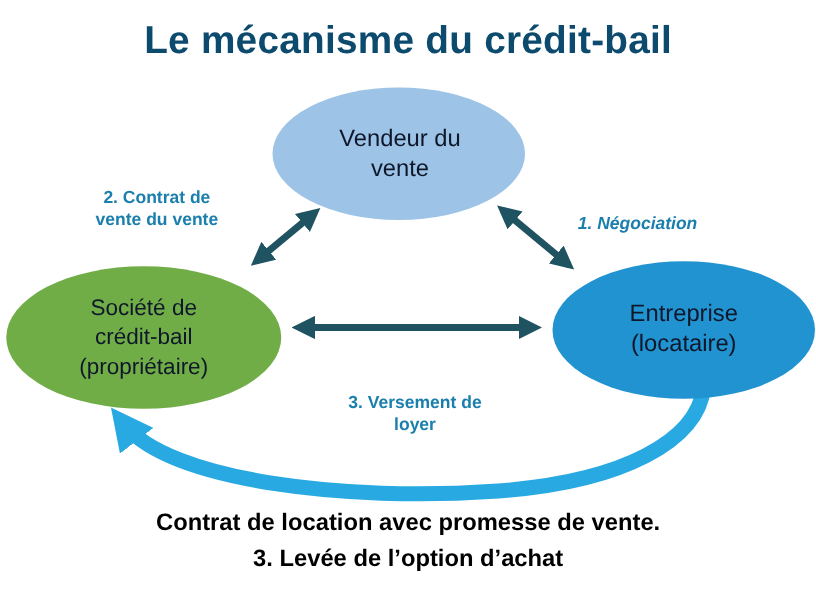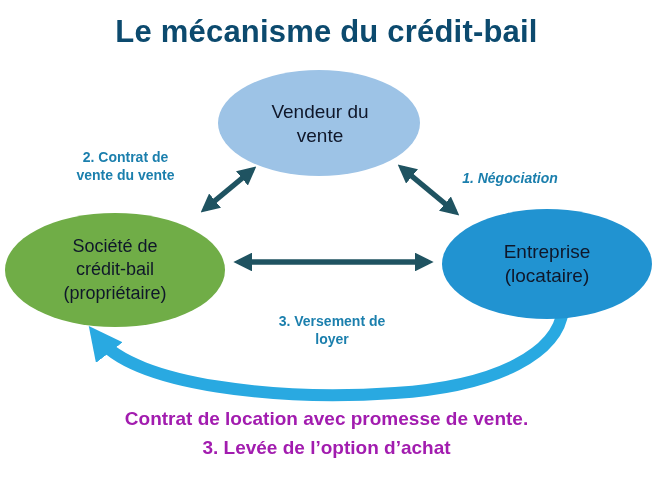--- a/index.html
+++ b/index.html
@@ -30,21 +30,21 @@
   .conn-label {
     position:absolute; color:#1B7FAD; font-weight:bold;
     font-size:14px; text-align:center; line-height:1.3;
   }
   .label-negotiation { left:425px; top:169px; width:170px;font-style:italic; }
   .label-sale { left:38px;  top:148px; width:175px; }
   .label-rent { left:238px; top:283px; width:188px;margin-top:29px; }
 
   .bottom-text {
     position:absolute; left:0; width:100%; text-align:center;
-    color:#a21caf; font-weight:bold; font-size:19px;
+    color:#000000; font-weight:bold; font-size:19px;
   }
   .bottom-1 { top:408px; }
   .bottom-2 { top:437px; }
 </style>
 </head>
 <body>
 
 <div class="canvas">
 
   <svg class="layer" width="653" height="484" viewBox="0 0 653 484">

